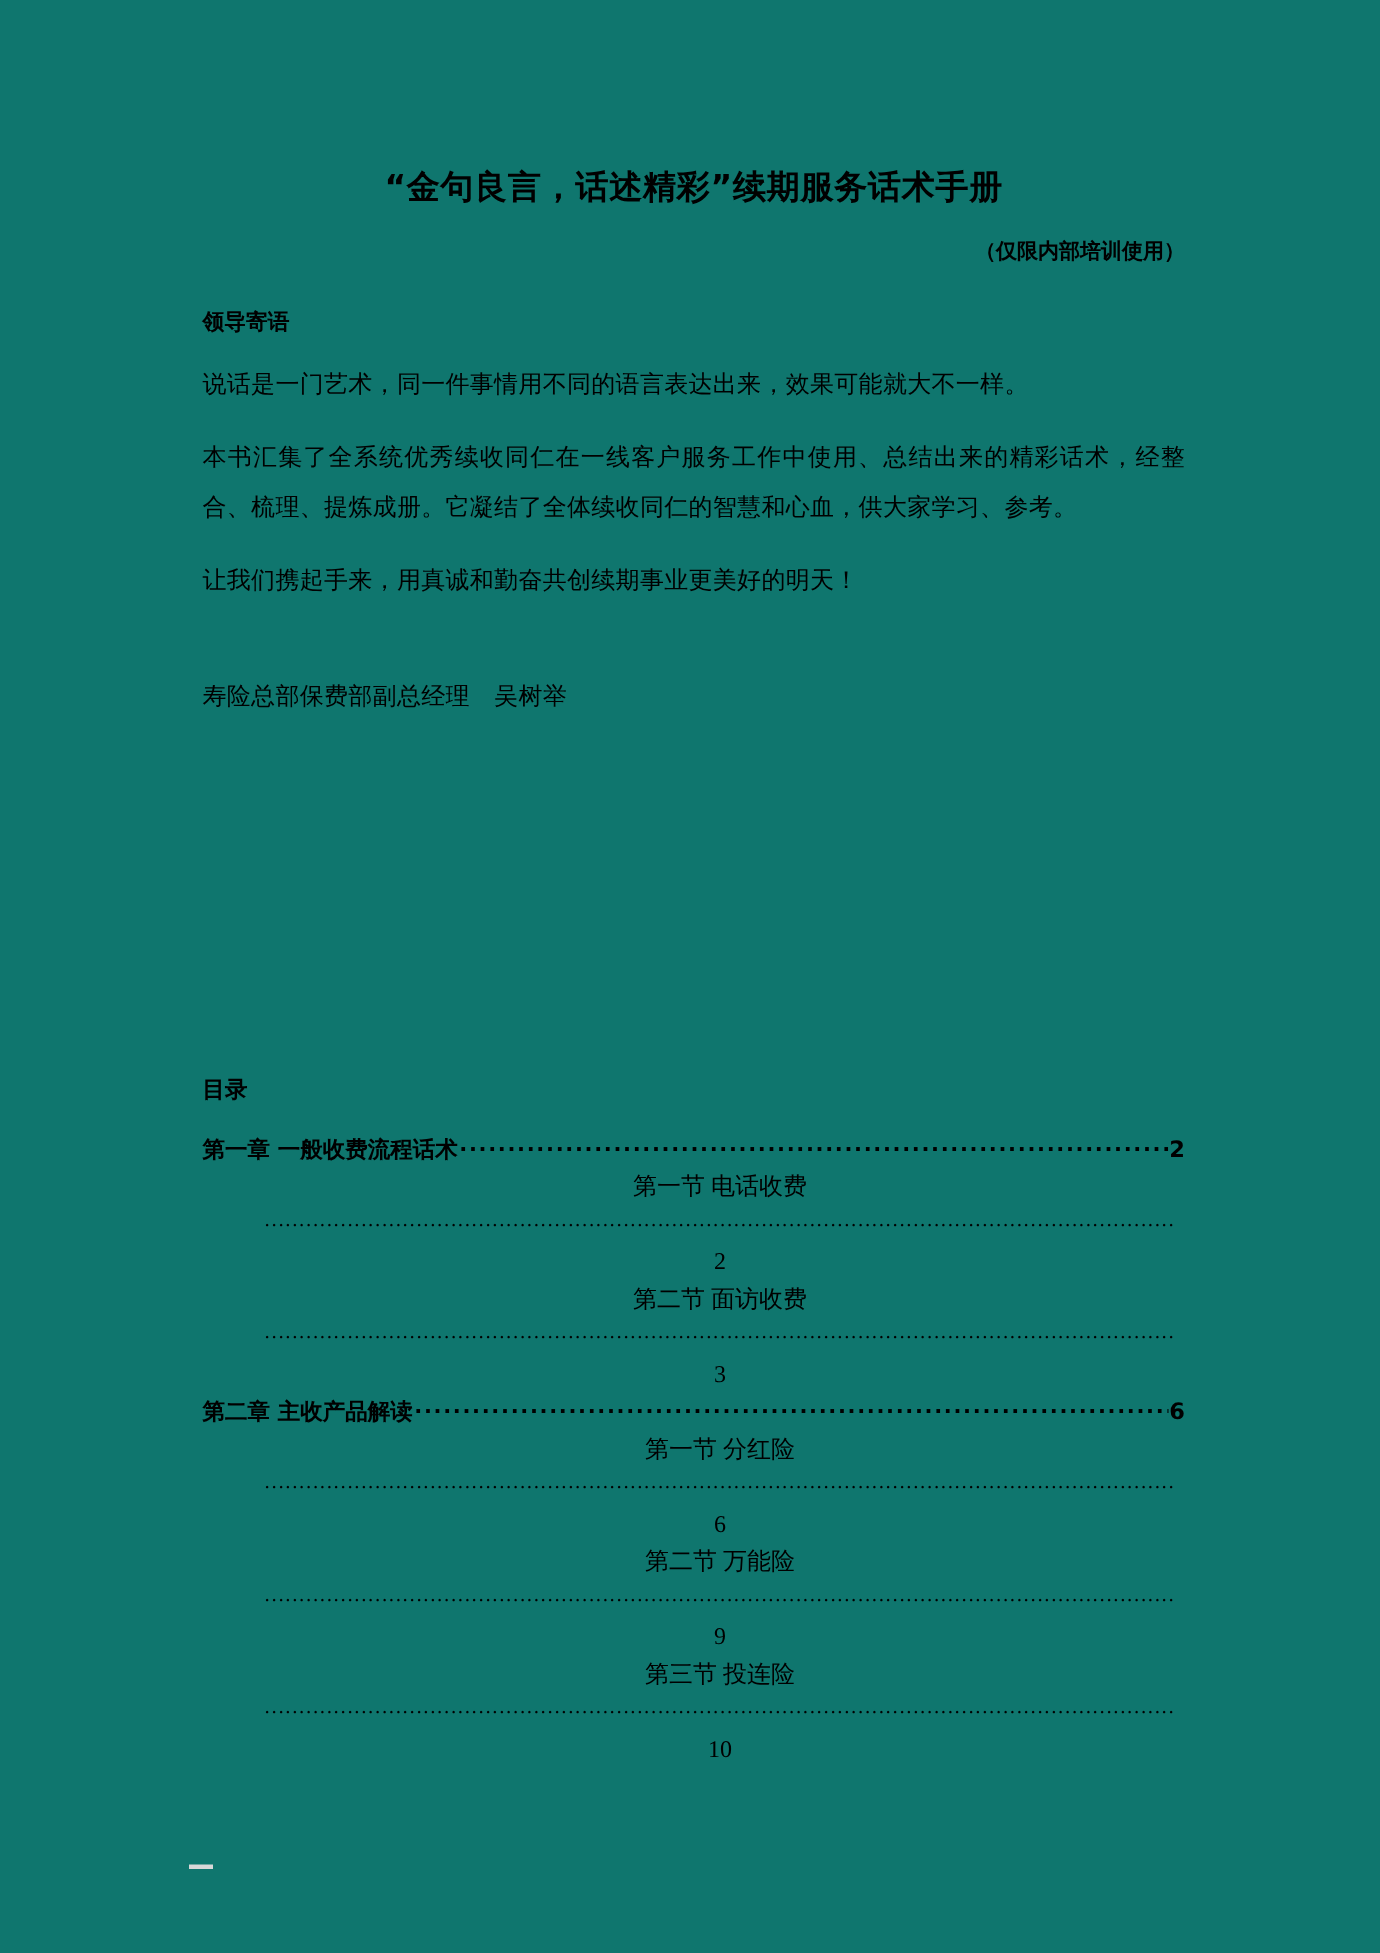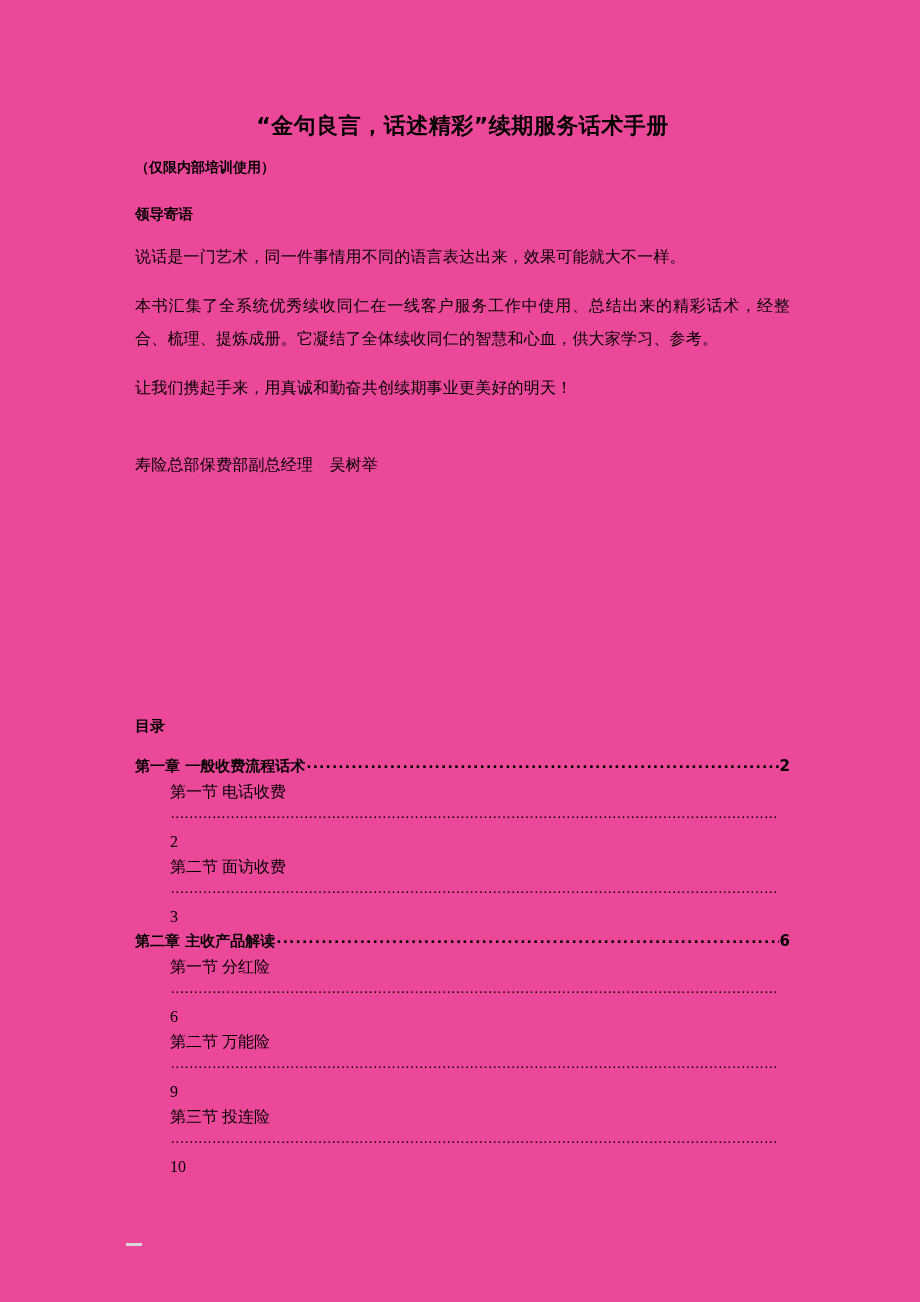--- a/index.html
+++ b/index.html
@@ -4,21 +4,21 @@
 <style>
   html, body {
     margin: 0;
     padding: 0;
     background: #ffffff;
   }
   .page {
     position: relative;
     width: 920px;
     height: 1302px;
-    background: #ec4899;
+    background: #0f766e;
     font-family: "Liberation Serif", "DejaVu Serif", serif;
     color: #000000;
     overflow: hidden;
   }
   .content {
     position: absolute;
     left: 135px;
     top: 0;
     width: 655px;
   }
@@ -26,21 +26,21 @@
   .doc-title {
     text-align: center;
     font-family: "DejaVu Sans", "Liberation Sans", sans-serif;
     font-weight: bold;
     font-size: 22px;
     letter-spacing: 0.5px;
     margin-top: 112px;
     line-height: 1.3;
   }
   .doc-subtitle {
-    text-align: left;
+    text-align: right;
     font-family: "DejaVu Sans", "Liberation Sans", sans-serif;
     font-weight: bold;
     font-size: 14px;
     margin-top: 18px;
   }
 
   .section-heading {
     font-family: "DejaVu Sans", "Liberation Sans", sans-serif;
     font-weight: bold;
     font-size: 14.5px;
@@ -70,21 +70,21 @@
     margin-bottom: 18px;
   }
 
   .toc-list {
     list-style: none;
     margin: 0;
     padding: 0;
   }
   .toc-entry {
     display: flex;
-    align-items: flex-start;
+    align-items: center;
     font-size: 15.5px;
     line-height: 25px;
     white-space: nowrap;
   }
   .toc-entry.level-1 {
     font-family: "DejaVu Sans", "Liberation Sans", sans-serif;
     font-weight: bold;
     font-size: 15px;
     padding-left: 0;
   }

